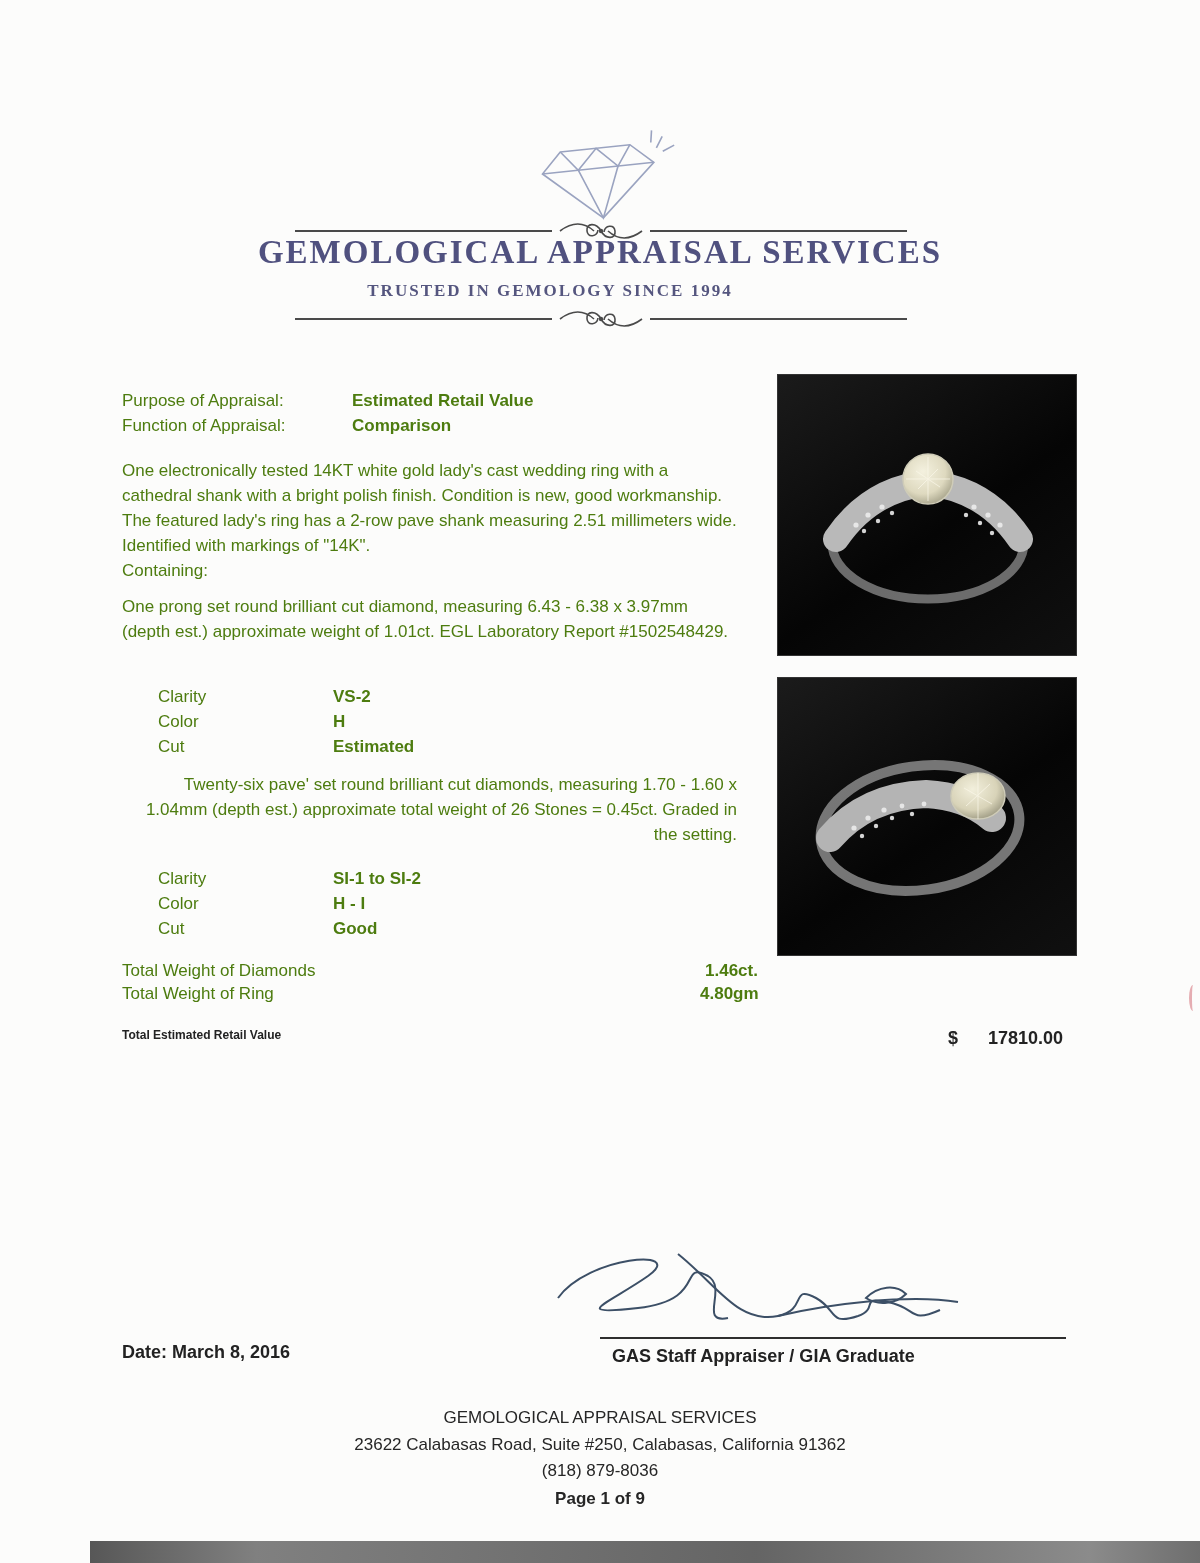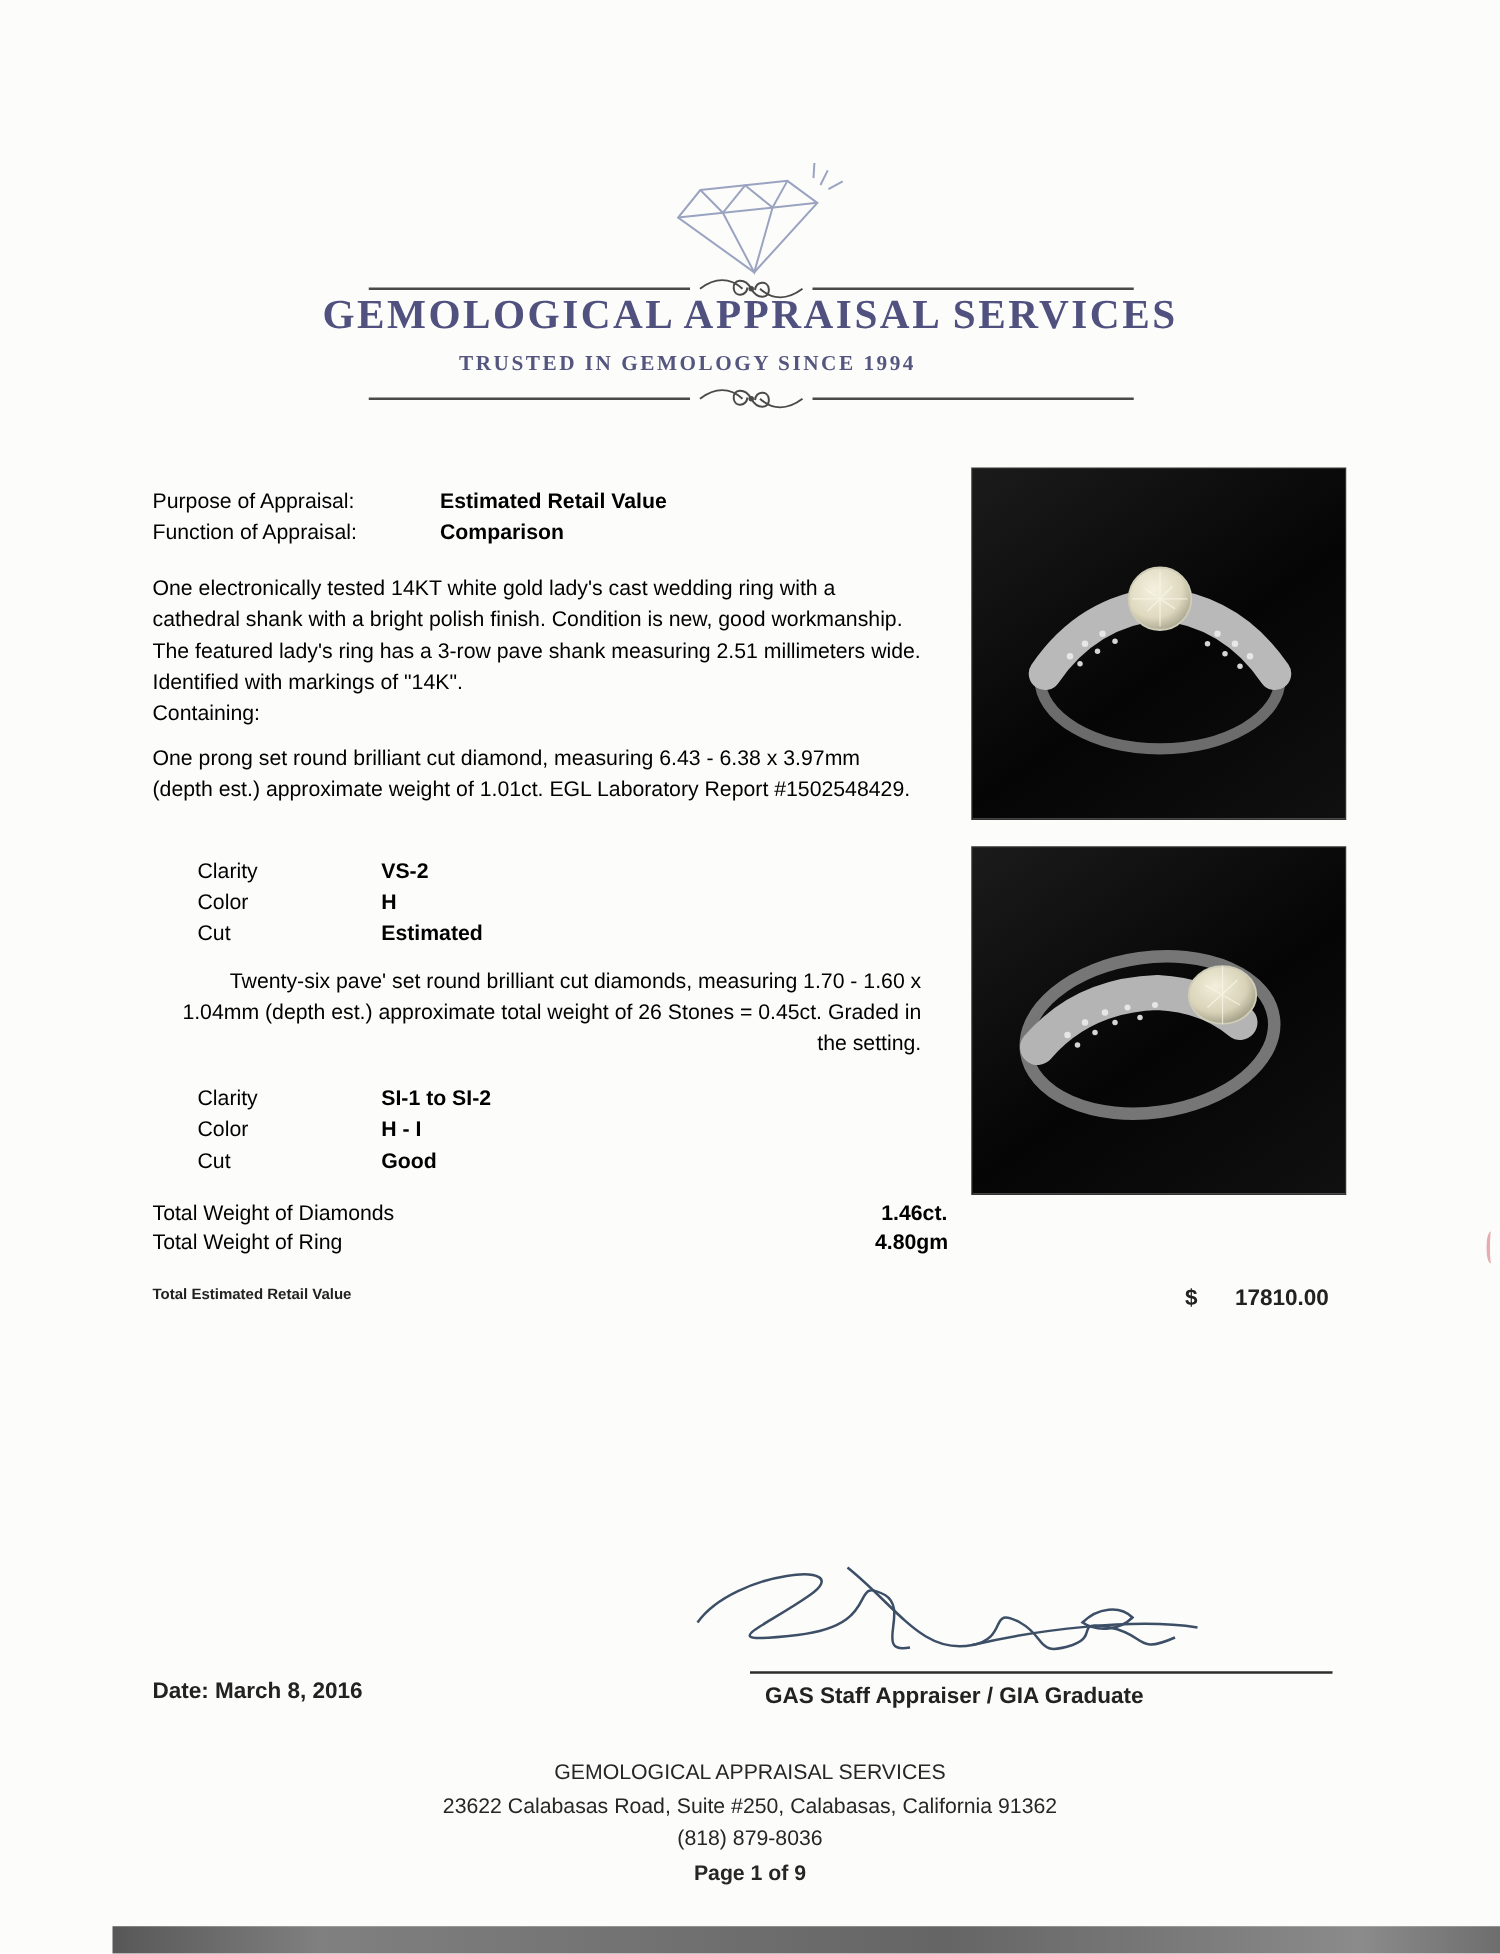--- a/index.html
+++ b/index.html
@@ -31,30 +31,30 @@
   }
   .tagline {
     position:absolute; left:0; top:281px; width:1100px;
     text-align:center;
     font-family:"Liberation Serif", serif;
     font-size:17px; letter-spacing:2px;
     color:#55567f; font-weight:600;
   }
 
   
-  .txt { font-size:17px; line-height:25px; color:#000000; }
+  .txt { font-size:17px; line-height:25px; color:#4d7c0f; }
   .b   { font-weight:bold; }
   .para { position:absolute; left:122px; width:615px; white-space:pre-line; }
 
   .kv-block { position:absolute; left:122px; top:388px; }
   .kv-row { display:flex; }
   .kv-row .k { width:230px; }
 
   .grade-block { position:absolute; left:158px; }
-  .grade-row { display:flex; line-height:25px; }
+  .grade-row { display:flex; line-height:25px;gap:28px; }
   .grade-row .k { width:147px; }
 
   .tot-label { position:absolute; left:122px; }
   .tot-value { position:absolute; font-weight:bold; }
 
   .retail-label { position:absolute; left:122px; top:1028px; font-size:12px; font-weight:bold; }
   .retail-cur   { position:absolute; left:948px; top:1028px; font-size:18px; font-weight:bold; }
   .retail-amt   { position:absolute; left:988px; top:1028px; font-size:18px; font-weight:bold; }
 
   
@@ -135,21 +135,21 @@
     <div class="kv-row">
       <span class="k">Purpose of Appraisal:</span>
       <span class="b">Estimated Retail Value</span>
     </div>
     <div class="kv-row">
       <span class="k">Function of Appraisal:</span>
       <span class="b">Comparison</span>
     </div>
   </div>
 
-  <div class="para txt" style="top:458px;">One electronically tested 14KT white gold lady's cast wedding ring with a cathedral shank with a bright polish finish. Condition is new, good workmanship. The featured lady's ring has a 3-row pave shank measuring 2.51 millimeters wide. Identified with markings of "14K".
+  <div class="para txt" style="top:458px;">One electronically tested 14KT white gold lady's cast wedding ring with a cathedral shank with a bright polish finish. Condition is new, good workmanship. The featured lady's ring has a 2-row pave shank measuring 2.51 millimeters wide. Identified with markings of "14K".
 Containing:</div>
 
   <div class="para txt" style="top:594px;">One prong set round brilliant cut diamond, measuring 6.43 - 6.38 x 3.97mm (depth est.) approximate weight of 1.01ct. EGL Laboratory Report #1502548429.</div>
 
   <div class="grade-block txt" style="top:684px;">
     <div class="grade-row">
       <span class="k">Clarity</span>
       <span class="b">VS-2</span>
     </div>
     <div class="grade-row">

